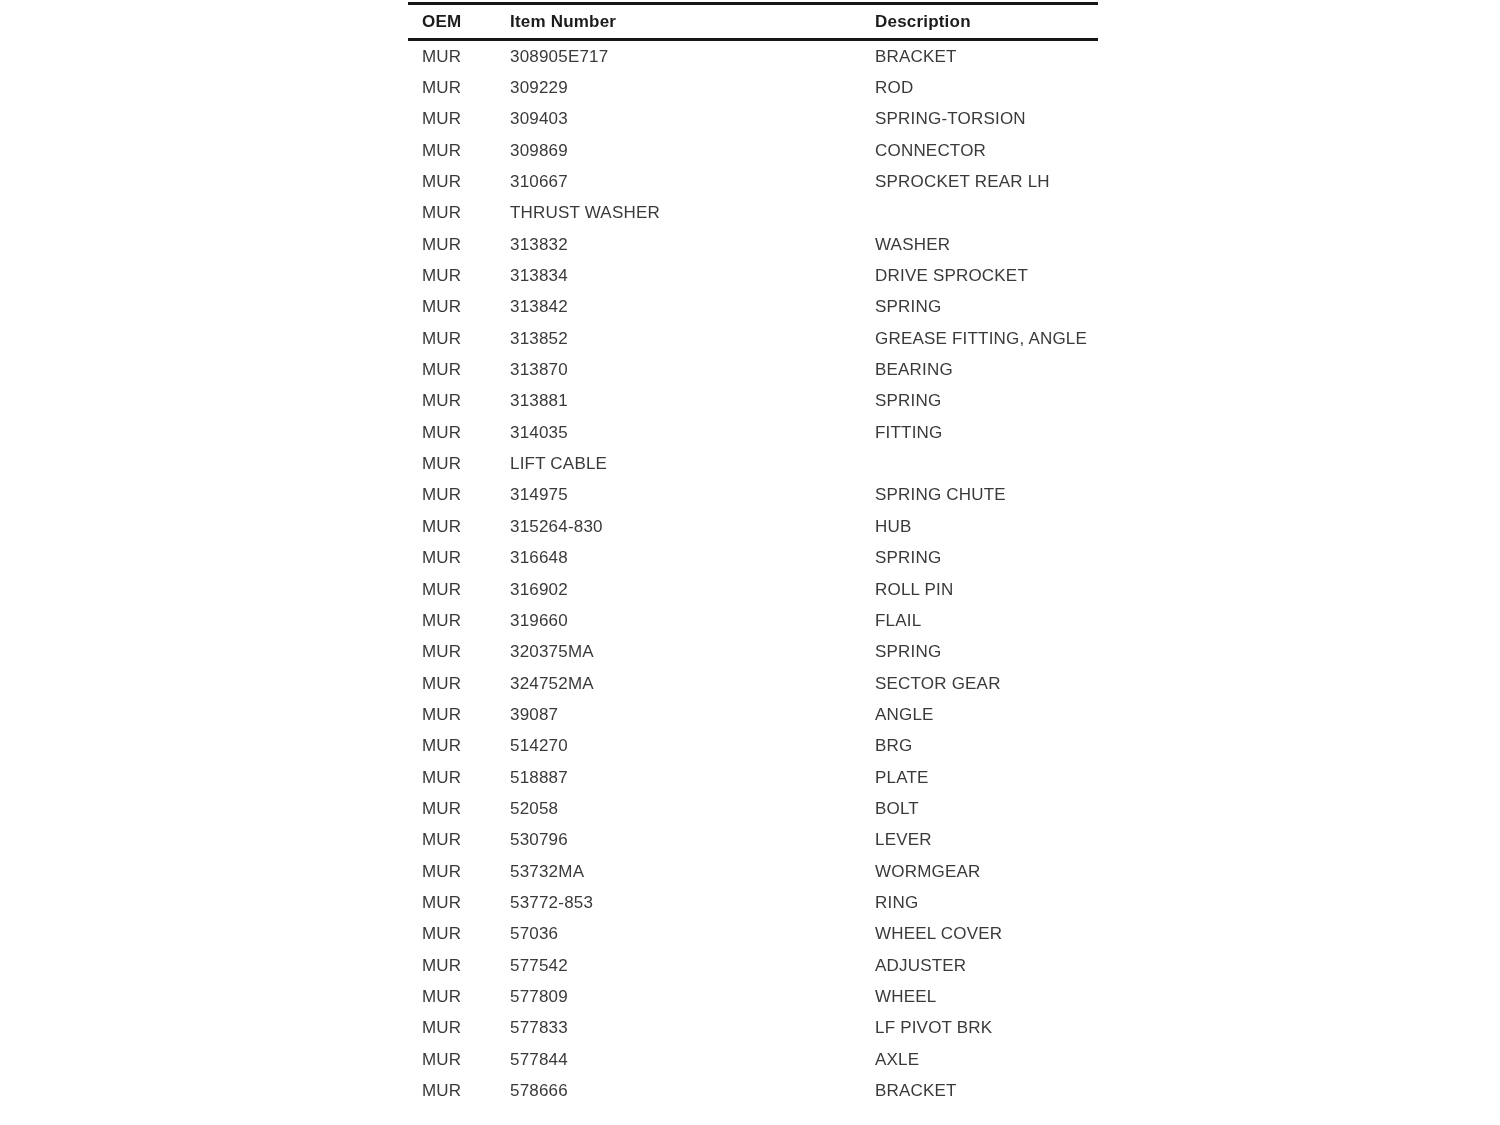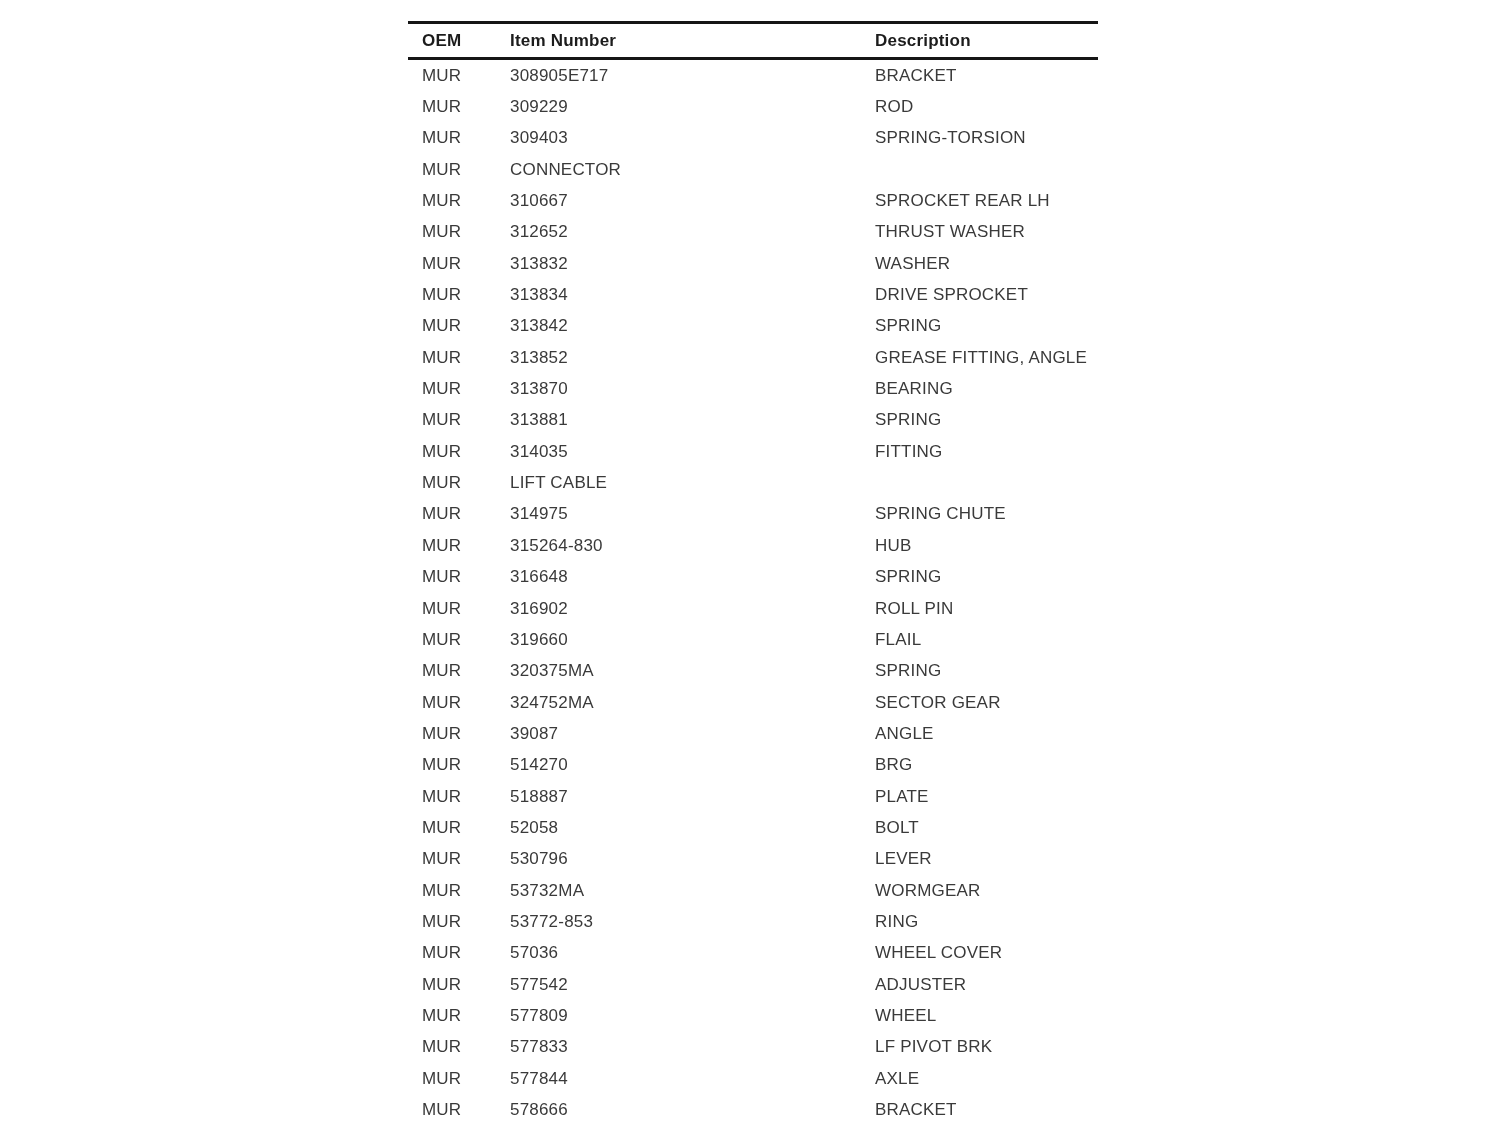--- a/index.html
+++ b/index.html
@@ -11,21 +11,21 @@
     position: relative;
     width: 1500px;
     height: 1125px;
     background: #ffffff;
     font-family: "Liberation Sans", sans-serif;
     overflow: hidden;
   }
   .parts-table {
     position: absolute;
     left: 408px;
-    top: 21px;
+    top: 2px;
     width: 690px;
   }
   .rule {
     width: 100%;
     height: 3px;
     background: #161616;
   }
   .header-row {
     display: grid;
     grid-template-columns: 88px 365px 1fr;
@@ -87,32 +87,32 @@
   </div>
 
   <div class="data-row">
     <div class="data-cell">MUR</div>
     <div class="data-cell">309403</div>
     <div class="data-cell">SPRING-TORSION</div>
   </div>
 
   <div class="data-row">
     <div class="data-cell">MUR</div>
+    <div class="data-cell">309869</div>
     <div class="data-cell">CONNECTOR</div>
   </div>
 
   <div class="data-row">
     <div class="data-cell">MUR</div>
     <div class="data-cell">310667</div>
     <div class="data-cell">SPROCKET REAR LH</div>
   </div>
 
   <div class="data-row">
     <div class="data-cell">MUR</div>
-    <div class="data-cell">312652</div>
     <div class="data-cell">THRUST WASHER</div>
   </div>
 
   <div class="data-row">
     <div class="data-cell">MUR</div>
     <div class="data-cell">313832</div>
     <div class="data-cell">WASHER</div>
   </div>
 
   <div class="data-row">

